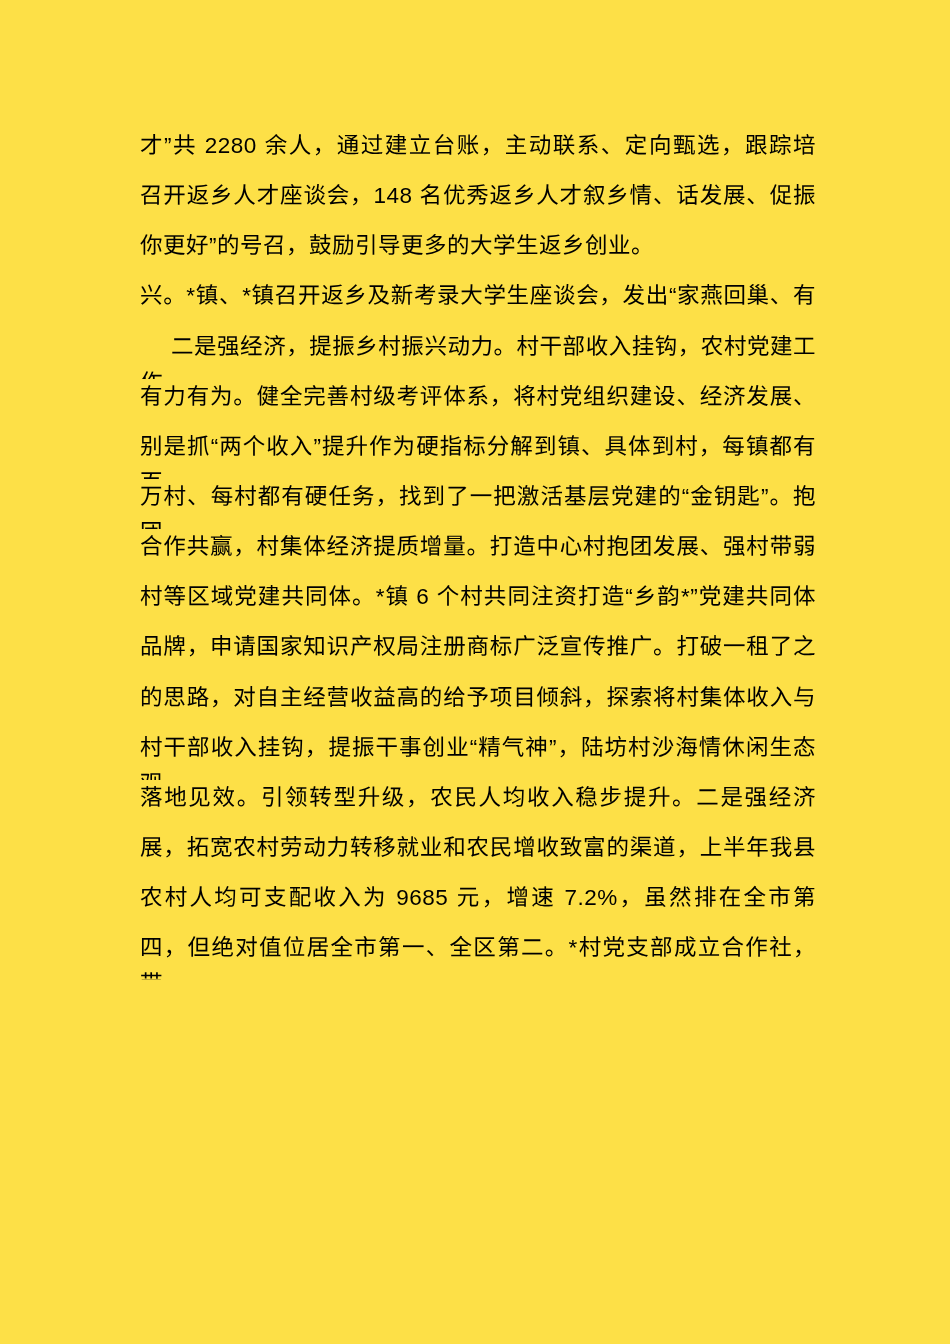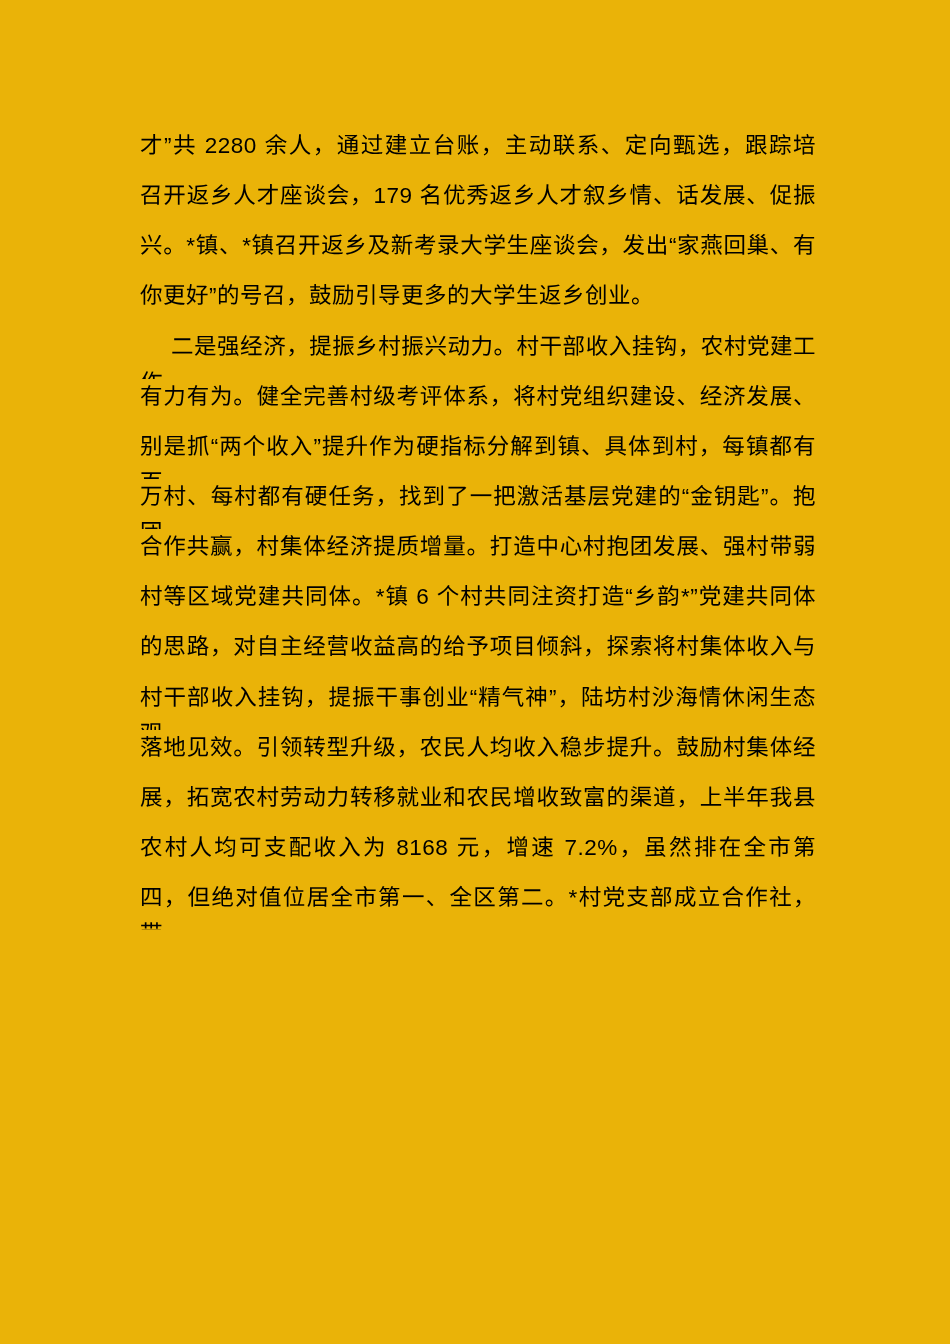--- a/index.html
+++ b/index.html
@@ -4,21 +4,21 @@
 <style>
   html, body {
     margin: 0;
     padding: 0;
     background: #ffffff;
   }
   .page {
     position: relative;
     width: 950px;
     height: 1344px;
-    background: #eab308;
+    background: #fde047;
     overflow: hidden;
     font-family: "Liberation Sans", sans-serif;
   }
   .doc-text {
     position: absolute;
     left: 140px;
     top: 128px;
     width: 676px;
     color: #000000;
   }
@@ -43,32 +43,33 @@
     text-indent: 31px;
   }
 </style>
 </head>
 <body>
 
 <div class="page">
   <div class="doc-text">
     <div class="paragraph">
         <div class="line just">才”共 2280 余人，通过建立台账，主动联系、定向甄选，跟踪培</div>
-        <div class="line just">召开返乡人才座谈会，179 名优秀返乡人才叙乡情、话发展、促振</div>
+        <div class="line just">召开返乡人才座谈会，148 名优秀返乡人才叙乡情、话发展、促振</div>
+        <div class="line plain">你更好”的号召，鼓励引导更多的大学生返乡创业。</div>
         <div class="line just">兴。*镇、*镇召开返乡及新考录大学生座谈会，发出“家燕回巢、有</div>
-        <div class="line plain">你更好”的号召，鼓励引导更多的大学生返乡创业。</div>
       </div>
     <div class="paragraph">
         <div class="line just indent">二是强经济，提振乡村振兴动力。村干部收入挂钩，农村党建工作</div>
         <div class="line just">有力有为。健全完善村级考评体系，将村党组织建设、经济发展、</div>
         <div class="line just">别是抓“两个收入”提升作为硬指标分解到镇、具体到村，每镇都有百</div>
         <div class="line just">万村、每村都有硬任务，找到了一把激活基层党建的“金钥匙”。抱团</div>
         <div class="line just">合作共赢，村集体经济提质增量。打造中心村抱团发展、强村带弱</div>
         <div class="line just">村等区域党建共同体。*镇 6 个村共同注资打造“乡韵*”党建共同体</div>
+        <div class="line just">品牌，申请国家知识产权局注册商标广泛宣传推广。打破一租了之</div>
         <div class="line just">的思路，对自主经营收益高的给予项目倾斜，探索将村集体收入与</div>
         <div class="line just">村干部收入挂钩，提振干事创业“精气神”，陆坊村沙海情休闲生态观</div>
-        <div class="line just">落地见效。引领转型升级，农民人均收入稳步提升。鼓励村集体经</div>
+        <div class="line just">落地见效。引领转型升级，农民人均收入稳步提升。二是强经济</div>
         <div class="line just">展，拓宽农村劳动力转移就业和农民增收致富的渠道，上半年我县</div>
-        <div class="line just">农村人均可支配收入为 8168 元，增速 7.2%，虽然排在全市第</div>
+        <div class="line just">农村人均可支配收入为 9685 元，增速 7.2%，虽然排在全市第</div>
         <div class="line just">四，但绝对值位居全市第一、全区第二。*村党支部成立合作社，带</div>
       </div>
   </div>
 </div>
 
 </body></html>

